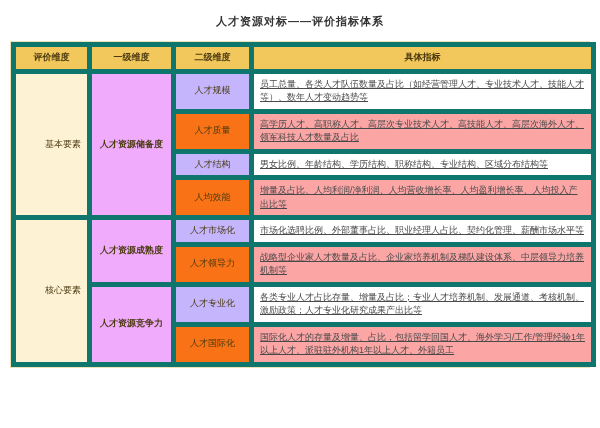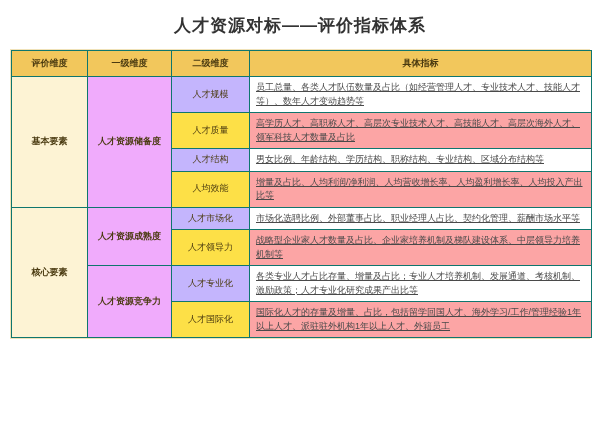--- a/index.html
+++ b/index.html
@@ -16,73 +16,73 @@
   }
   .page {
     width: 600px;
     height: 428px;
     position: relative;
     background: #ffffff;
     box-sizing: border-box;
   }
   .title {
     text-align: center;
-    font-size: 17px;
+    font-size: 11px;
     font-weight: bold;
     color: #333333;
     letter-spacing: 1px;
     padding: 14px 0 12px 0;
   }
   table.matrix {
     border-collapse: collapse;
     width: 580px;
     margin: 0 auto;
     table-layout: fixed;
   }
   table.matrix td, table.matrix th {
-    border: 1px solid #0f766e;
+    border: 5px solid #0f766e;
     vertical-align: middle;
     padding: 4px 6px;
     font-size: 9px;
     line-height: 1.5;
     box-sizing: border-box;
   }
   thead th {
     background: #f2c75c;
     color: #4a3a10;
     font-weight: bold;
     font-size: 10px;
     text-align: center;
     height: 26px;
     border: 1px solid #ffffff;
   }
   td.dim0 {
     background: #fdf3d4;
-    text-align: center;
-    font-weight: bold;
+    text-align: right;
+    font-weight: normal;
     font-size: 10px;
     color: #4a3a10;
     margin-left: 32px;
   }
   td.dim1 {
     background: #f0abfc;
     text-align: center;
     font-weight: bold;
     font-size: 10px;
     color: #4a3a10;
     line-height: 1.6;
   }
   td.dim2 {
     background: #c4b5fd;
     text-align: center;
     font-size: 10px;
     color: #4a3a10;
   }
   td.dim2.alt {
-    background: #fde047;
+    background: #f97316;
   }
   td.detail {
     background: #ffffff;
     text-align: left;
     color: #4a4a4a;
     font-size: 9px;
     padding: 6px 8px;
     text-decoration: underline;
   }
   td.detail.alt {

